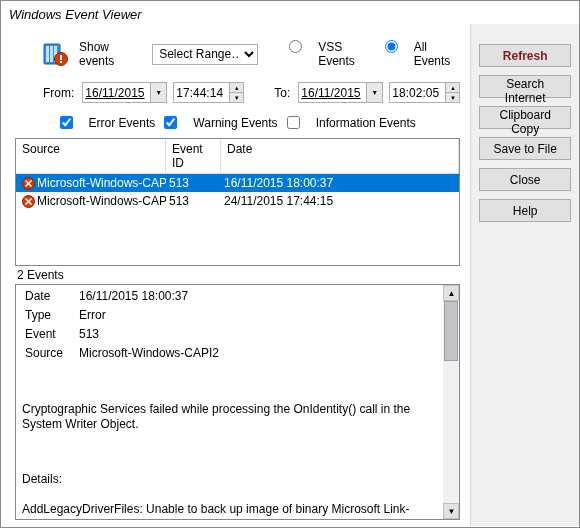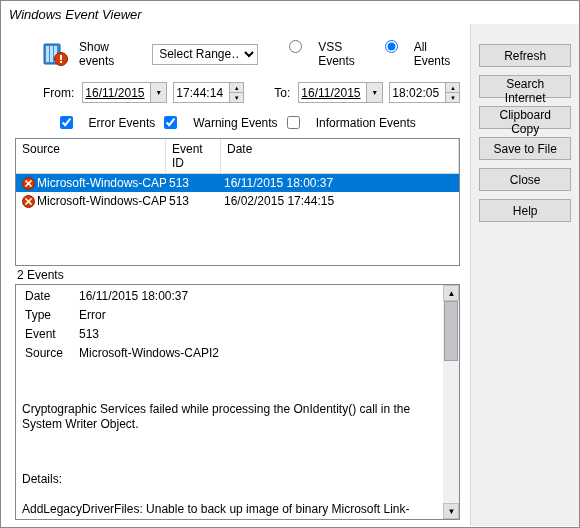--- a/index.html
+++ b/index.html
@@ -39,21 +39,21 @@
     gap: 8px;
   }
   .btn {
     height: 23px;
     border: 1px solid #adadad;
     background: #e1e1e1;
     font-size: 12px;
     font-family: inherit;
     cursor: pointer;
   }
-  .btn:disabled { color: #000000; }
+  .btn:disabled { color: #7f1d1d; font-weight: bold; }
   .row { display: flex; align-items: center; gap: 6px; margin-left: 28px; }
   .icon-box {
     width: 28px; height: 28px;
     display: inline-flex; align-items: center; justify-content: center;
   }
   select, input[type="text"] {
     font-family: inherit;
     font-size: 12px;
     border: 1px solid #abadb3;
     height: 21px;
@@ -215,21 +215,21 @@
       <div class="grid-row">
         <div class="cell col-src">
           <svg class="ev-icon" viewBox="0 0 13 13">
               <circle cx="6.5" cy="6.5" r="6" fill="#d83b01" stroke="#8a2400"></circle>
               <line x1="3.5" y1="3.5" x2="9.5" y2="9.5" stroke="#fff" stroke-width="1.6"></line>
               <line x1="9.5" y1="3.5" x2="3.5" y2="9.5" stroke="#fff" stroke-width="1.6"></line>
             </svg>
           <span>Microsoft-Windows-CAPI2</span>
         </div>
         <div class="cell col-id">513</div>
-        <div class="cell col-dt">16/02/2015 17:44:15</div>
+        <div class="cell col-dt">24/11/2015 17:44:15</div>
       </div>
     </div>
 
     <div class="count">2 Events</div>
 
     <div class="detail-wrap">
       <div class="detail-inner">
         <table>
           <tbody><tr><td>Date</td><td>16/11/2015 18:00:37</td></tr>
           <tr><td>Type</td><td>Error</td></tr>

